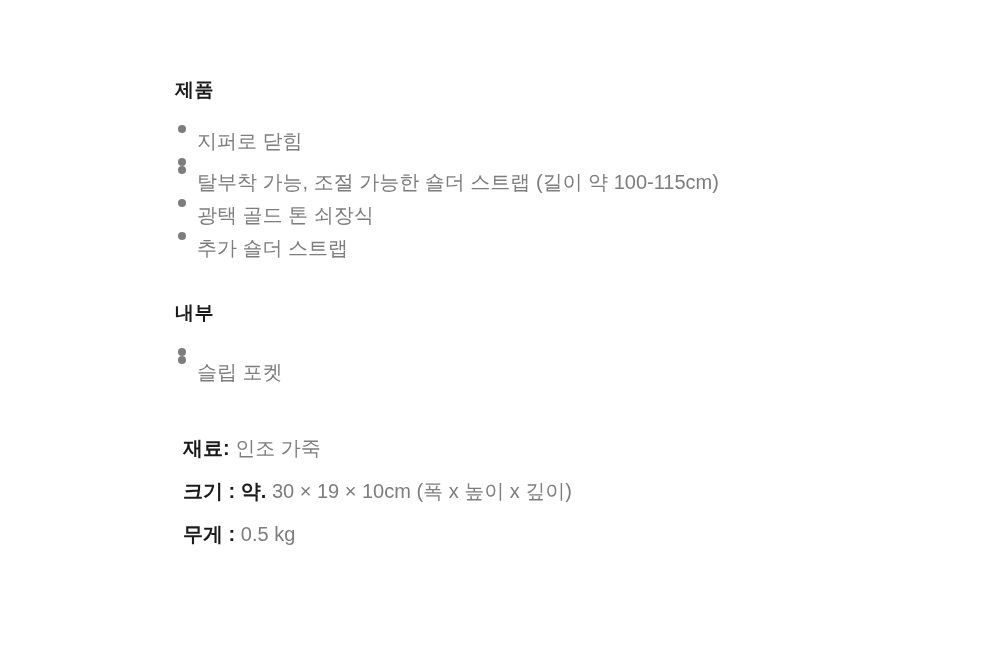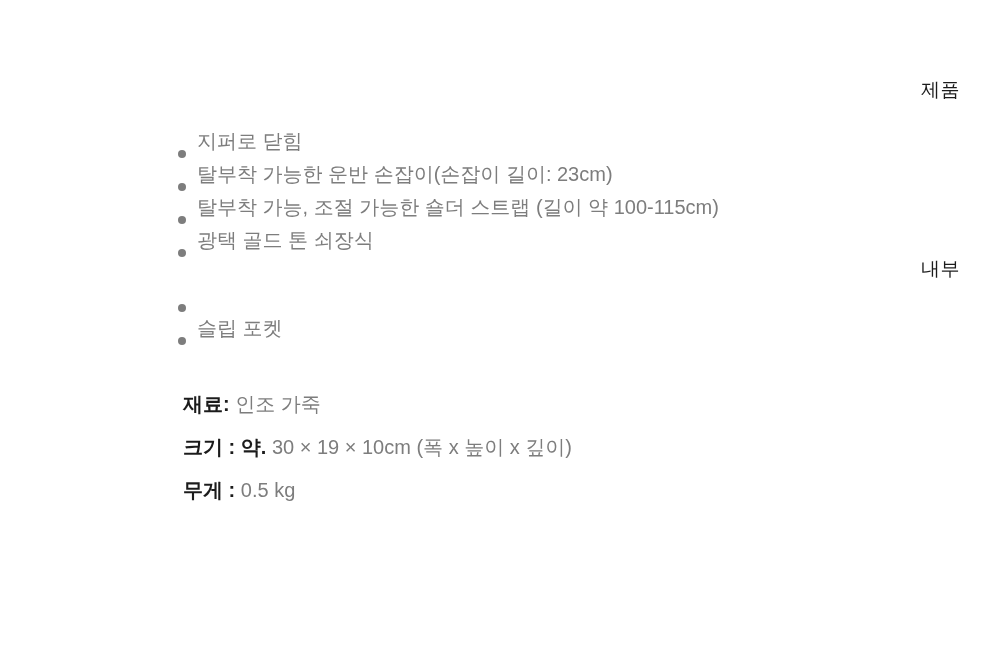--- a/index.html
+++ b/index.html
@@ -14,47 +14,47 @@
     height: 672px;
     background: #ffffff;
     overflow: hidden;
     box-sizing: border-box;
     padding: 78px 40px 0 175px;
   }
   .section-heading {
     margin: 0;
     font-size: 19px;
     line-height: 23px;
-    font-weight: 400;
+    font-weight: 700;
     color: #1b1b1b;
     letter-spacing: 0.5px;
-    text-align: right;
   }
   ul.feature-list {
     list-style: none;
     margin: 24px 0 0 0;
     padding: 0;
   }
   ul.feature-list li {
     display: flex;
-    align-items: flex-end;
+    align-items: flex-start;
     font-size: 20px;
     line-height: 33px;
     color: #7d7d7d;
     font-weight: 400;
   }
   .bullet {
     flex: 0 0 auto;
     width: 8px;
     height: 8px;
     border-radius: 50%;
     background: #7d7d7d;
     margin: 0 11px 0 3px;
   }
   .section + .section {
+    margin-top: 36px;
   }
   .specs {
     margin-top: 42px;
   }
   .spec-line {
     margin: 8px;
     font-size: 20px;
     line-height: 35px;
     color: #7d7d7d;
   }
@@ -74,29 +74,32 @@
 
   <div class="section">
     <h2 class="section-heading">제품</h2>
     <ul class="feature-list">
       <li>
         <span class="bullet"></span>
         <span>지퍼로 닫힘</span>
       </li>
       <li>
         <span class="bullet"></span>
-        <span>탈부착 가능한 운반 손잡이(손잡이 길이: 23cm)</span>
       </li>
       <li>
         <span class="bullet"></span>
         <span>탈부착 가능, 조절 가능한 숄더 스트랩 (길이 약 100-115cm)</span>
       </li>
       <li>
         <span class="bullet"></span>
         <span>광택 골드 톤 쇠장식</span>
+      </li>
+      <li>
+        <span class="bullet"></span>
+        <span>추가 숄더 스트랩</span>
       </li>
     </ul>
   </div>
 
   <div class="section">
     <h2 class="section-heading">내부</h2>
     <ul class="feature-list">
       <li>
         <span class="bullet"></span>
       </li>

